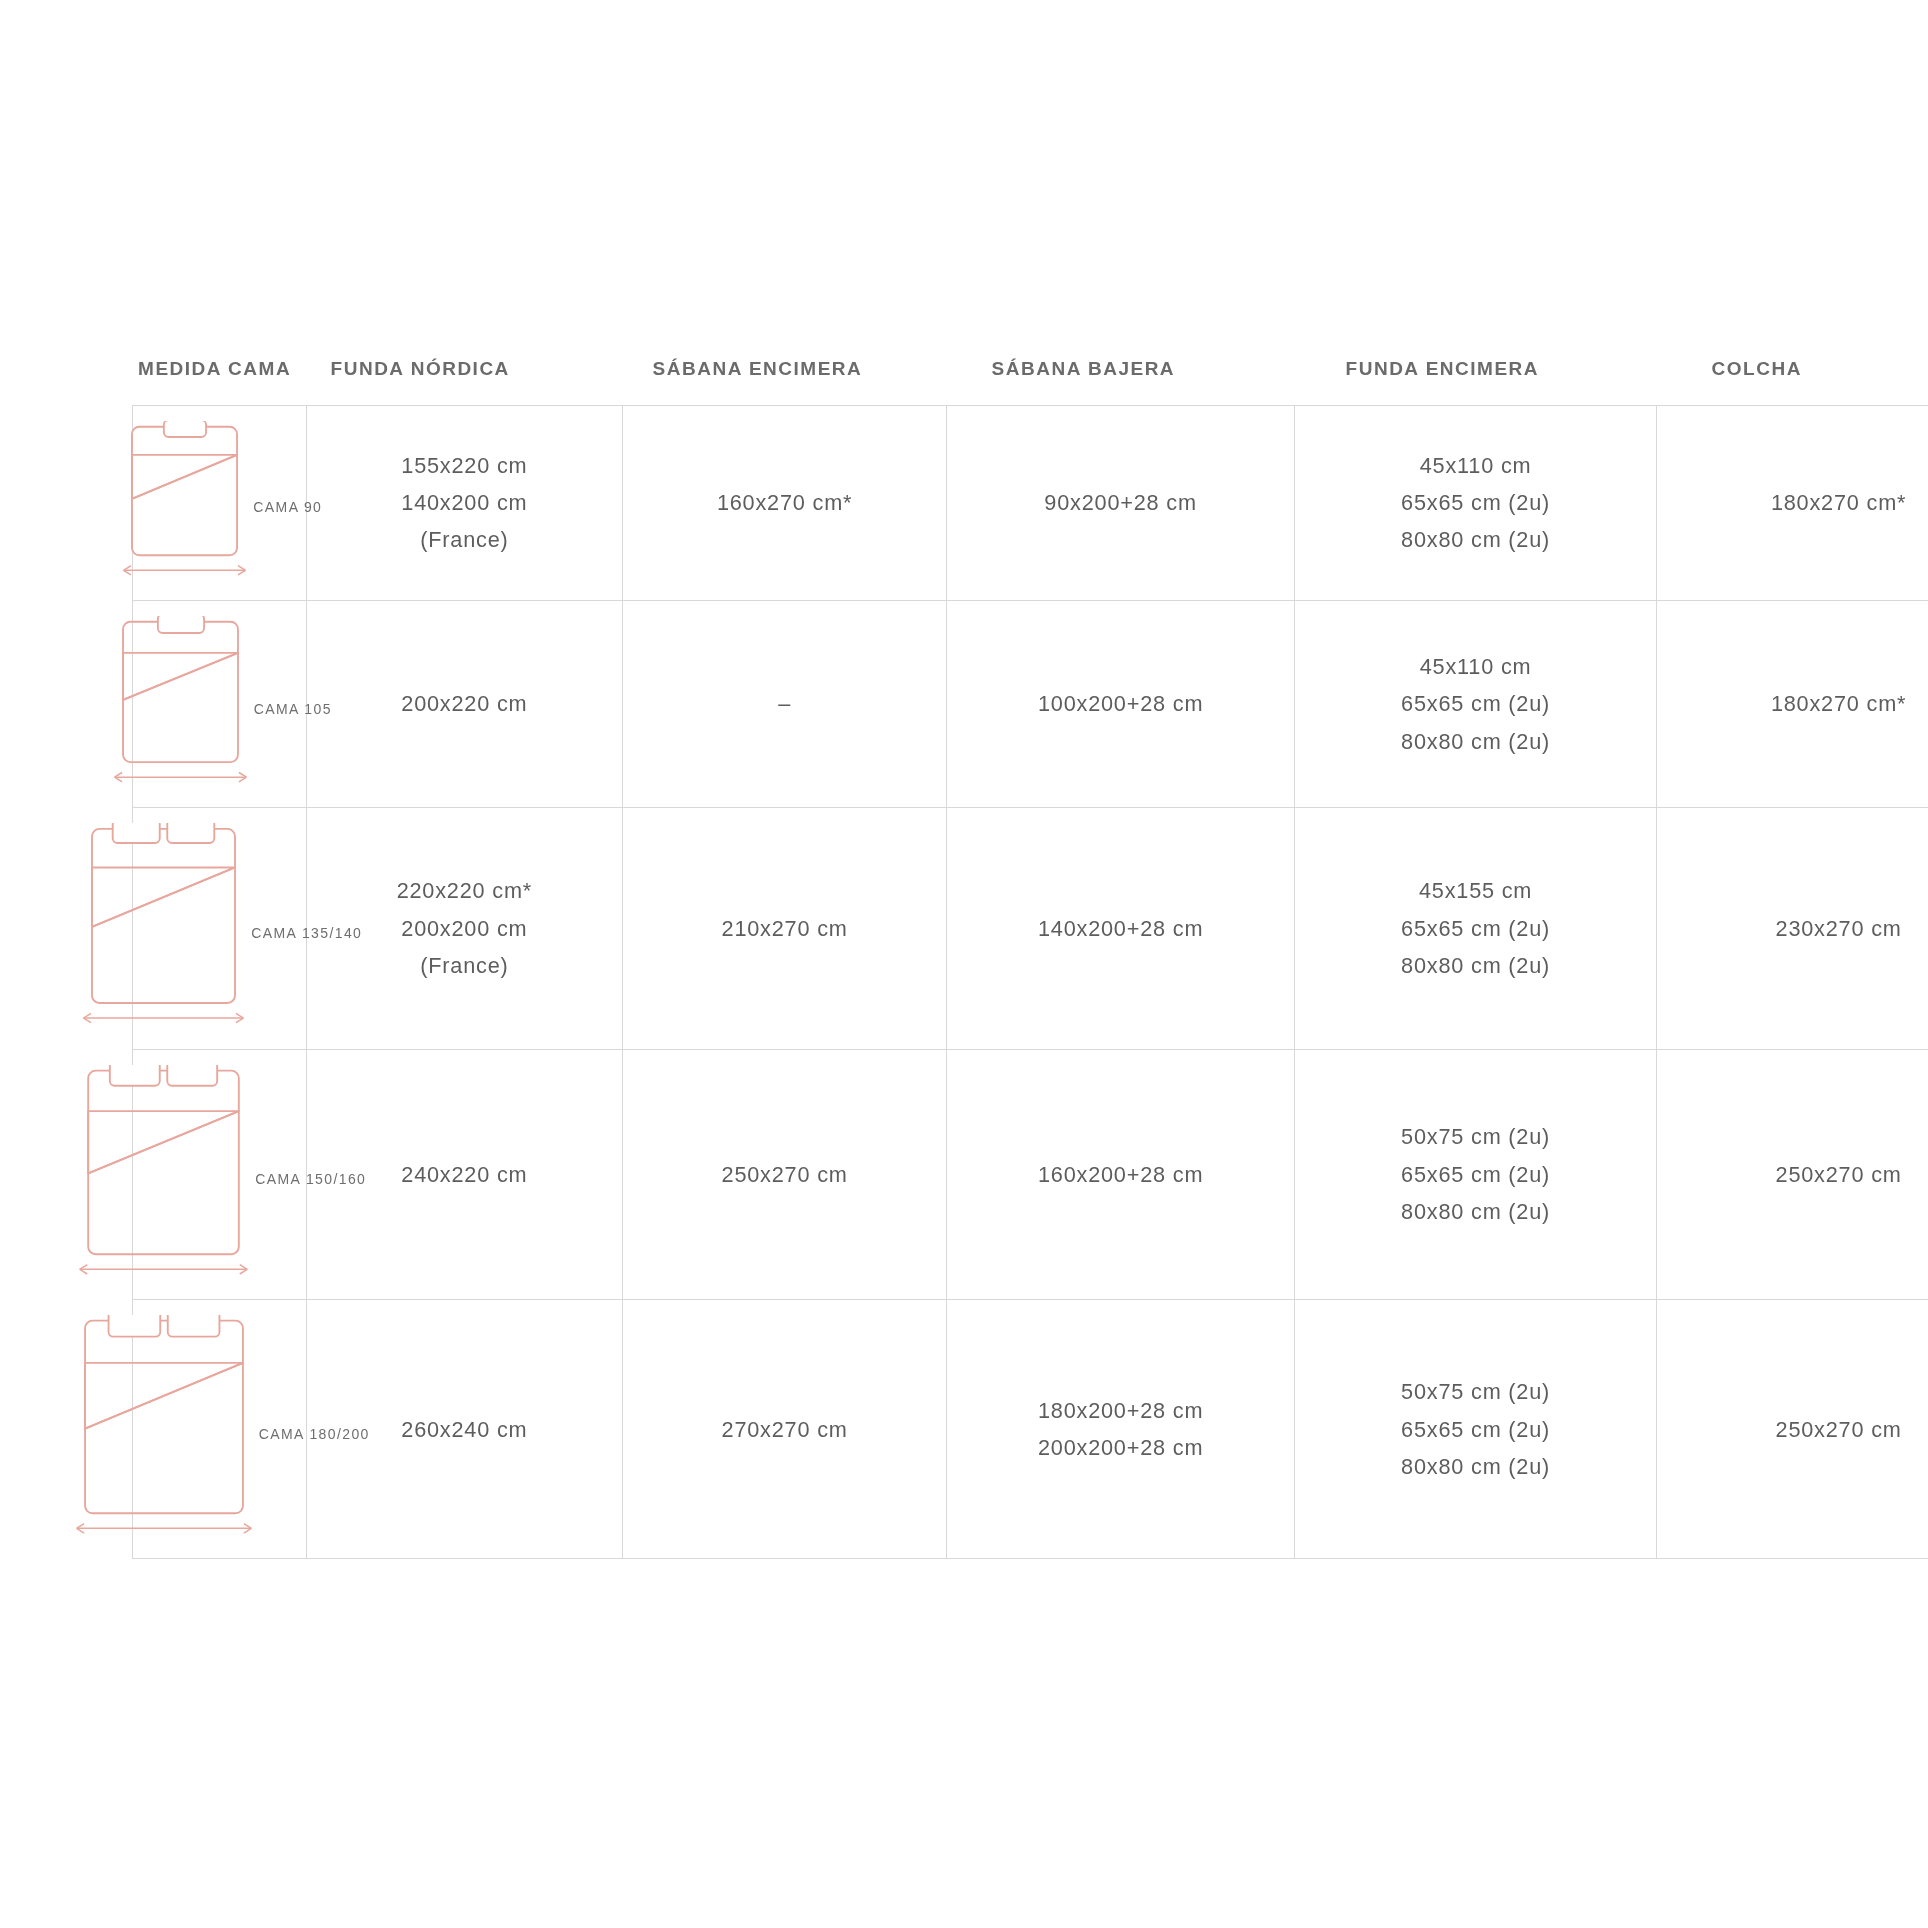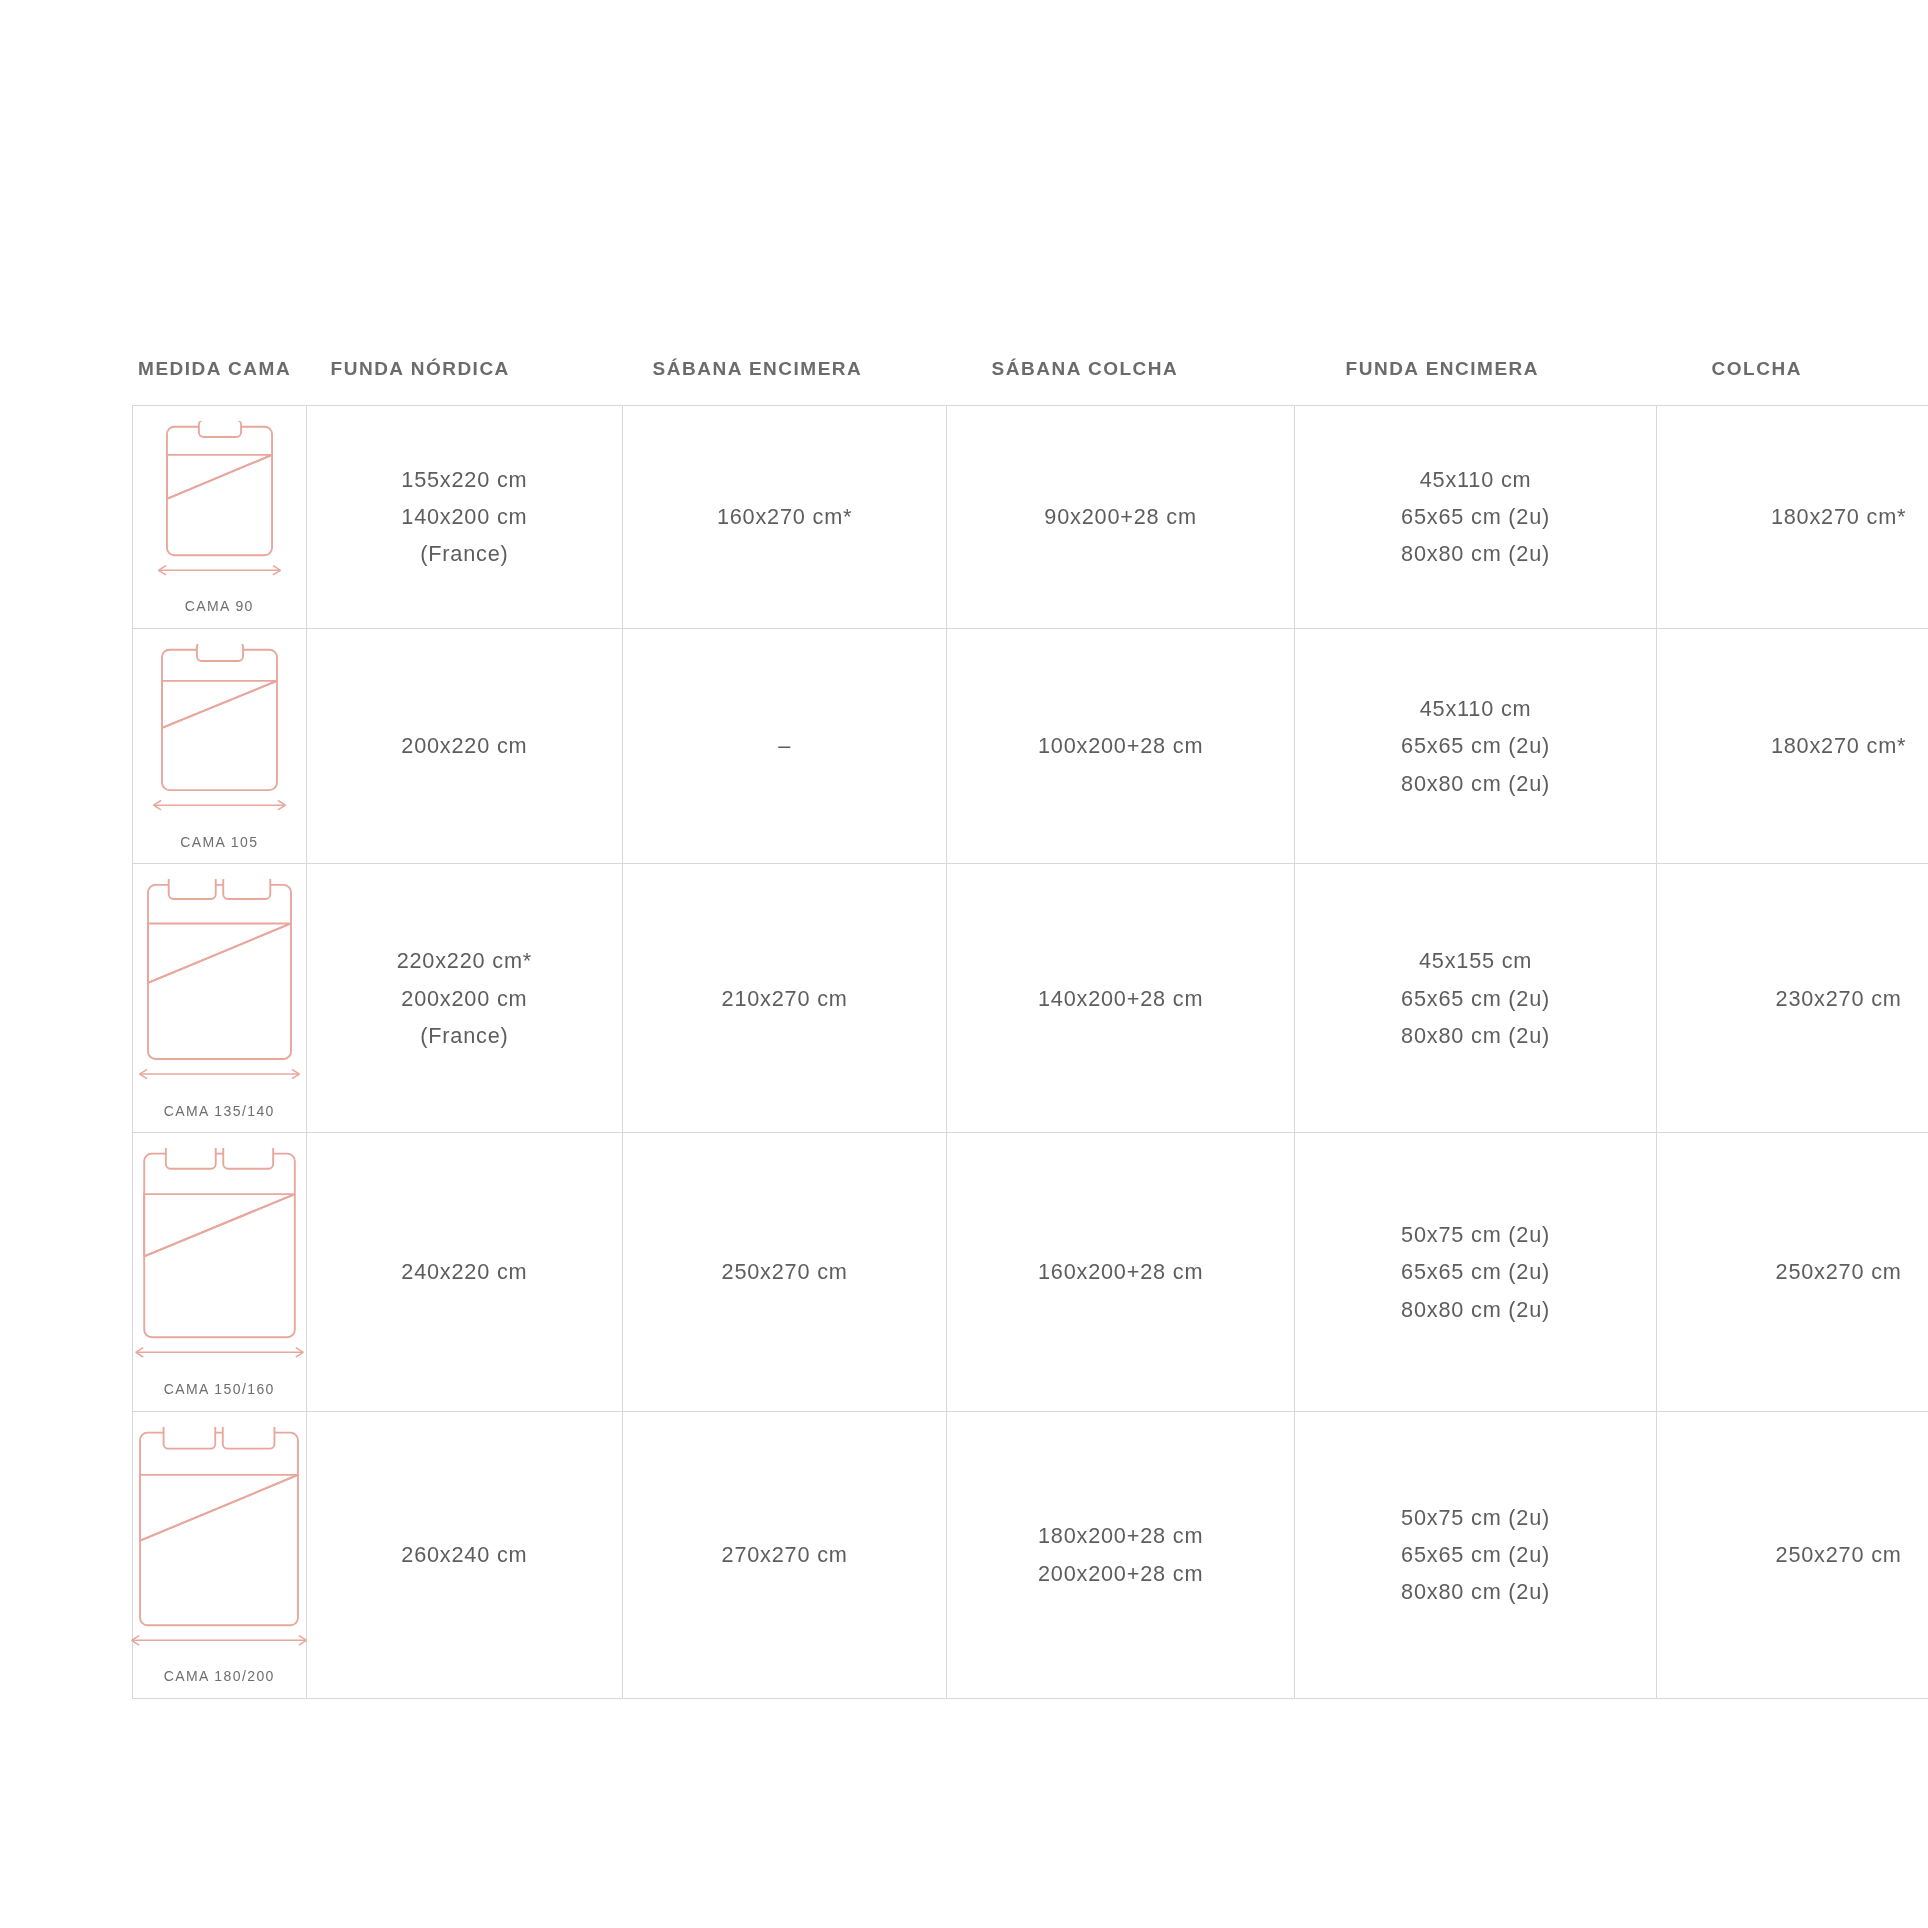--- a/index.html
+++ b/index.html
@@ -53,21 +53,21 @@
     padding: 17px 12px;
   }
   table.size-table tbody td.bedcell {
     padding: 15px 5.6px 9.4px 5.6px;
   }
   .cellline { display: block; white-space: nowrap; }
 
   
   .bedfig {
     display: flex;
-    flex-direction: column;
+    flex-direction: row;
     align-items: center;
     justify-content: center;
   }
   .bedfig svg { display: block; }
   .bedlabel {
     font-size: 14px;
     letter-spacing: 1.4px;
     color: #6e6e6e;
     margin-top: 3.8px;
     white-space: nowrap;
@@ -76,21 +76,21 @@
 </head>
 <body>
 
 <div class="sheet">
   <table class="size-table">
     <thead>
       <tr>
         <th class="col-bed">MEDIDA CAMA</th>
         <th class="col-duvet">FUNDA NÓRDICA</th>
         <th class="col-top">SÁBANA ENCIMERA</th>
-        <th class="col-fitted">SÁBANA COLCHA</th>
+        <th class="col-fitted">SÁBANA BAJERA</th>
         <th class="col-pillow">FUNDA ENCIMERA</th>
         <th class="col-spread">COLCHA</th>
       </tr>
     </thead>
     <tbody id="tbody">
         <tr>
           <td class="bedcell">
             <div class="bedfig">
               <span>
                 <svg width="137" height="170" viewBox="0 0 146 181">

